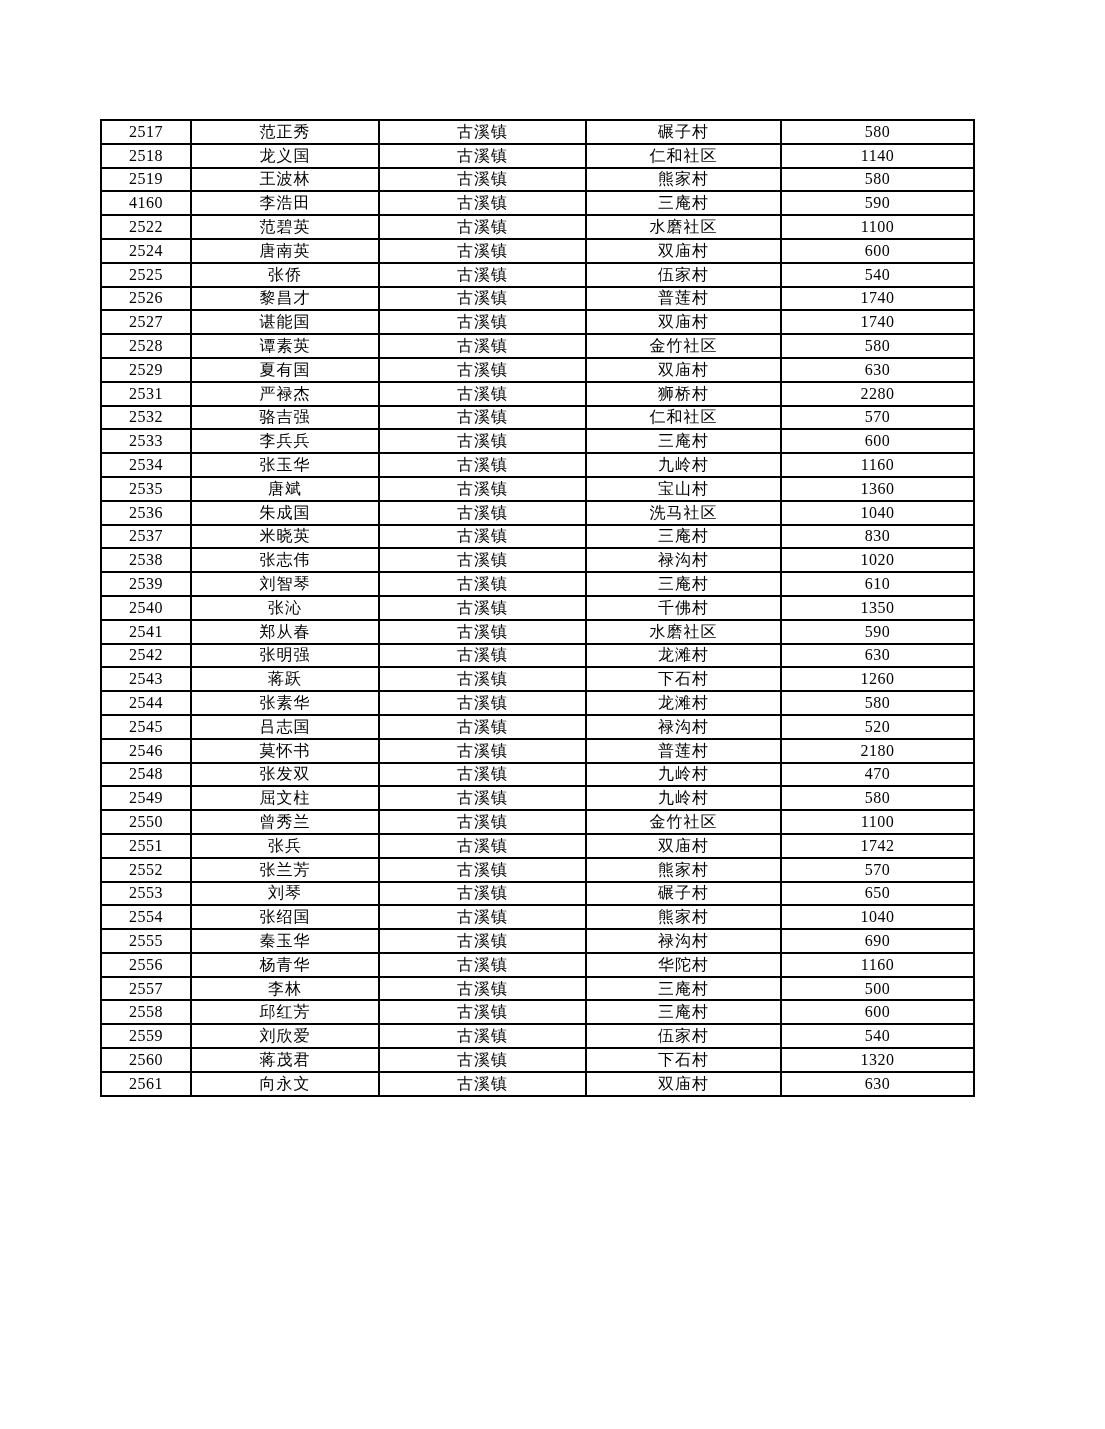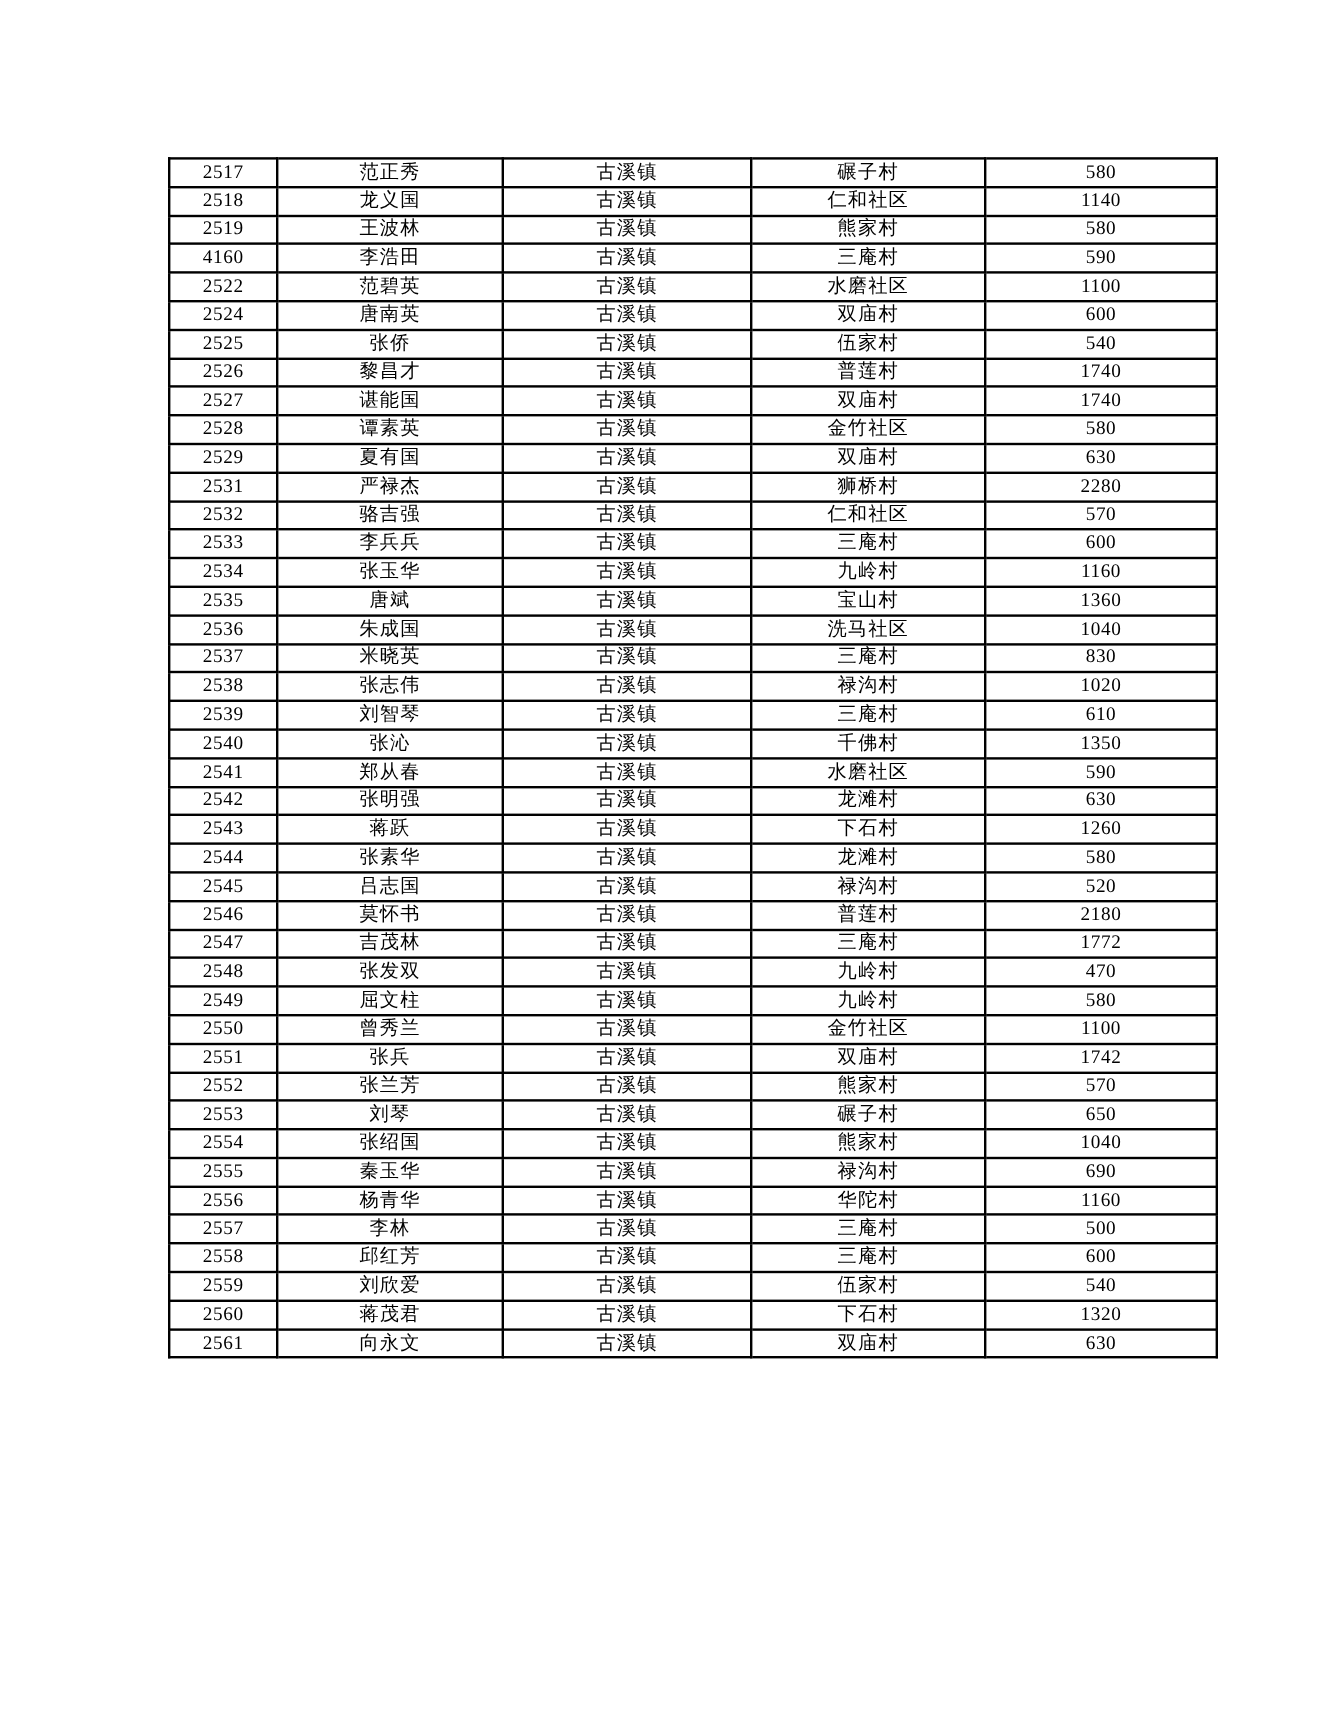--- a/index.html
+++ b/index.html
@@ -12,25 +12,24 @@
     width: 1105px;
     height: 1429px;
     background: #ffffff;
     font-family: "Liberation Serif", "DejaVu Serif", serif;
     color: #000000;
     overflow: hidden;
   }
   table.roster {
     position: absolute;
     left: 100px;
-    top: 131px;
+    top: 119px;
     border-collapse: collapse;
     table-layout: fixed;
     width: 873px;
-    margin-left: 40px;
   }
   table.roster td {
     border: 2px solid #000000;
     height: 21.8px;
     padding: 0;
     text-align: center;
     vertical-align: middle;
     font-size: 16px;
     line-height: 1;
     white-space: nowrap;
@@ -243,27 +242,20 @@
           <td class="cell-amount">520</td>
         </tr>
         <tr>
           <td class="cell-id">2546</td>
           <td class="cell-name">莫怀书</td>
           <td class="cell-town">古溪镇</td>
           <td class="cell-village">普莲村</td>
           <td class="cell-amount">2180</td>
         </tr>
         <tr>
-          <td class="cell-id">2547</td>
-          <td class="cell-name">吉茂林</td>
-          <td class="cell-town">古溪镇</td>
-          <td class="cell-village">三庵村</td>
-          <td class="cell-amount">1772</td>
-        </tr>
-        <tr>
           <td class="cell-id">2548</td>
           <td class="cell-name">张发双</td>
           <td class="cell-town">古溪镇</td>
           <td class="cell-village">九岭村</td>
           <td class="cell-amount">470</td>
         </tr>
         <tr>
           <td class="cell-id">2549</td>
           <td class="cell-name">屈文柱</td>
           <td class="cell-town">古溪镇</td>

